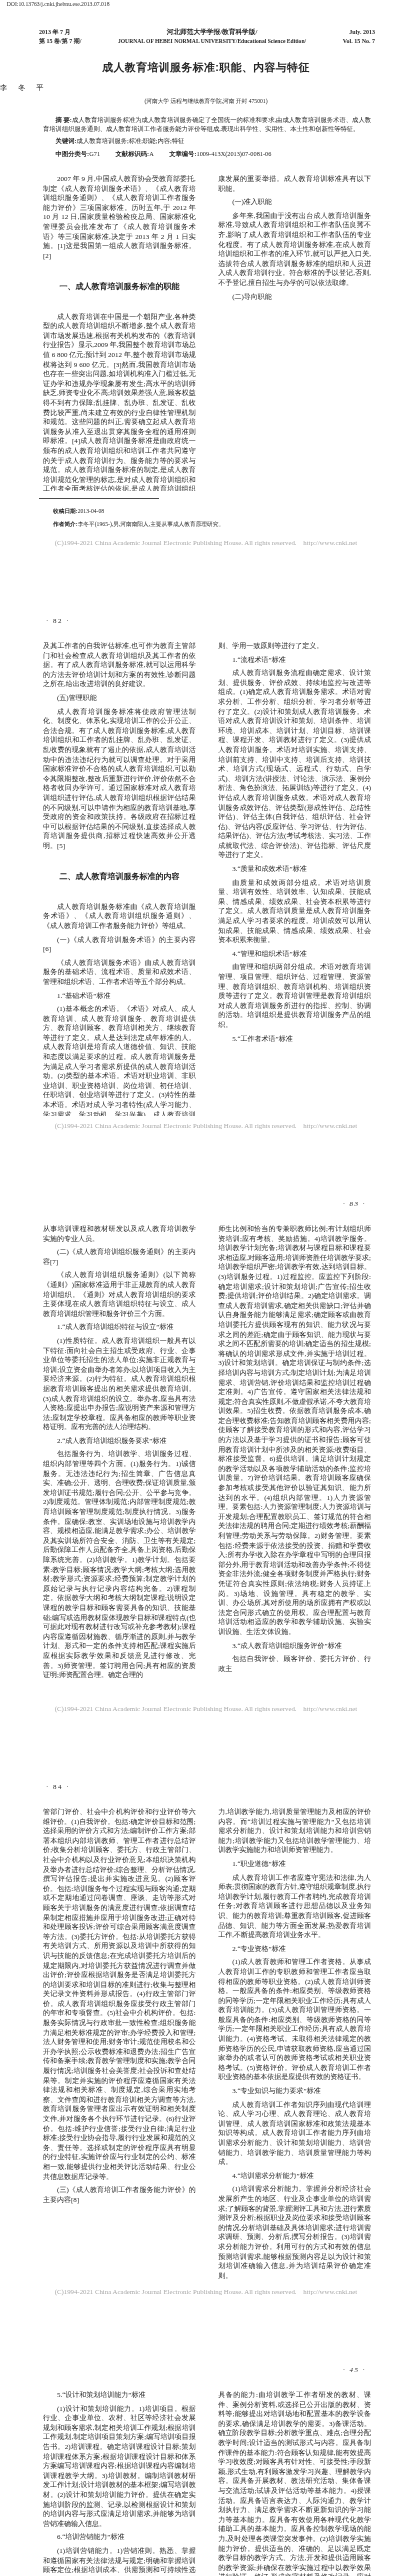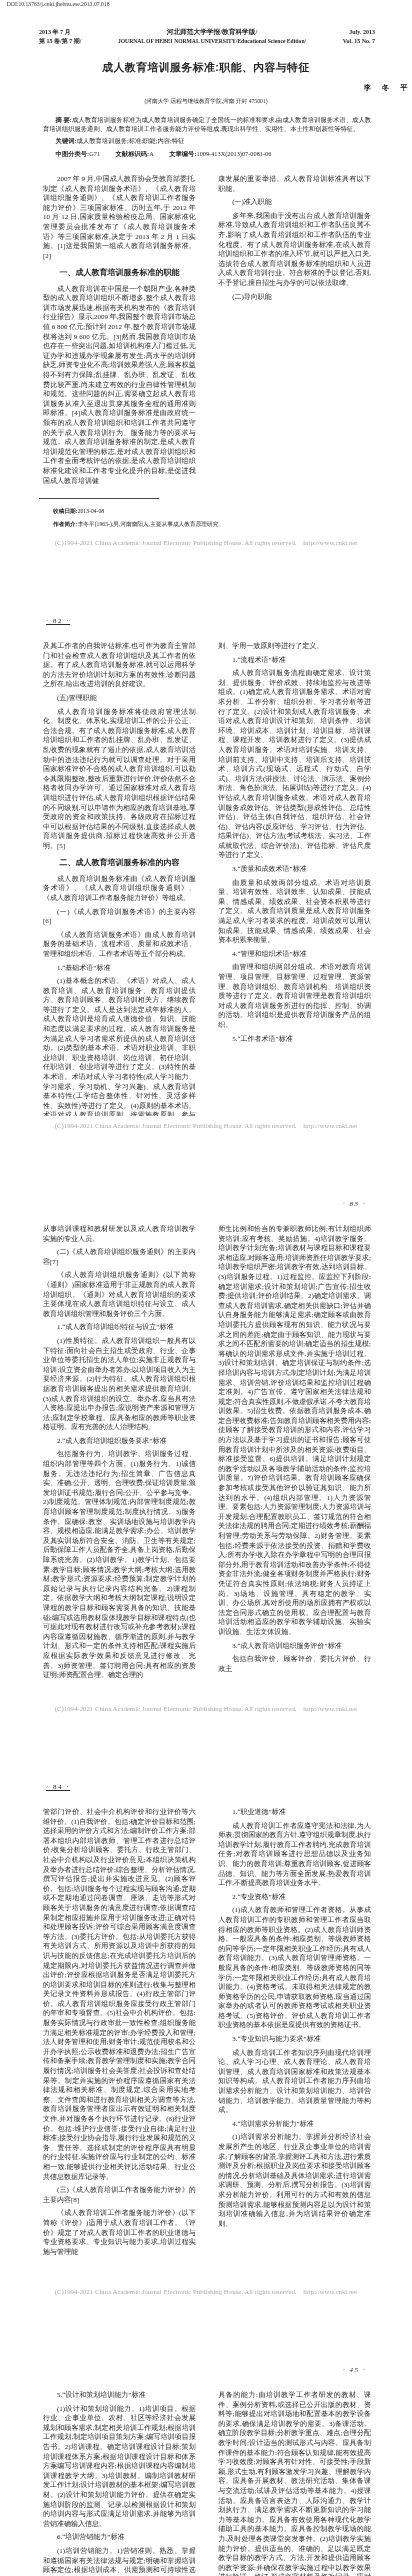--- a/index.html
+++ b/index.html
@@ -8,38 +8,38 @@
   .page{position:relative;width:412px;height:583px;overflow:hidden;background:#fff;}
   p{margin:4px;padding:0;}
   
   .cols{position:absolute;left:39px;width:336px;display:flex;gap:14.4px;}
   .col{width:161px;overflow:hidden;}
   .bp,.bc,.kh{font-size:7px;line-height:9.6px;text-align:justify;}
   .bp{text-indent:2em;}
   .bc{text-indent:0;}
   .kh{text-indent:2em;}
   .sh{font-size:8px;font-weight:bold;font-family:"Liberation Sans","DejaVu Sans",sans-serif;
-      text-align:center;margin:6px 0;line-height:11.3px;}
+      text-align:center;margin:20px 0;line-height:11.3px;}
   .pagenum{position:absolute;top:34px;font-size:7px;letter-spacing:1.5px;color:#2a2a2a;}
-  .pn-l{left:46px;text-decoration:underline;}
+  .pn-l{left:46px;}
   .pn-r{right:46px;font-style:italic;}
   .cfoot{position:absolute;top:539px;left:0;width:100%;text-align:center;
          font-size:6.8px;color:#a9a9a9;white-space:pre;}
   
   .doi{position:absolute;left:6.7px;top:1px;font-size:5.7px;color:#333;}
   .jheader{position:absolute;left:39px;top:28px;width:336px;display:flex;
            justify-content:space-between;font-weight:bold;}
   .jh-left{font-size:6px;line-height:8.5px;white-space:nowrap;}
   .jh-center{text-align:center;flex:1;}
   .jh-cn{font-size:6.7px;line-height:8.5px;}
   .jh-en{font-size:5.6px;line-height:8.5px;}
   .jh-right{font-size:6px;line-height:8.5px;text-align:right;white-space:nowrap;}
   .title{position:absolute;top:61px;left:0;width:100%;text-align:center;font-size:10.8px;
          font-weight:bold;font-family:"Liberation Sans","DejaVu Sans",sans-serif;letter-spacing:0.5px;}
-  .author{position:absolute;top:83px;left:0;width:100%;text-align:right;font-size:7.2px;letter-spacing:4.6px;font-weight:bold;}
+  .author{position:absolute;top:83px;left:0;width:100%;text-align:left;font-size:7.2px;letter-spacing:4.6px;}
   .affil{position:absolute;top:98px;left:0;width:100%;text-align:center;font-size:5.7px;}
   .absblock{position:absolute;top:111px;left:39px;width:336px;}
   .abs{font-size:6.3px;line-height:9px;text-align:justify;text-indent:2em;}
   .kwline{margin-top:3.1px;font-size:6.3px;text-indent:2em;}
   .clcline{margin-top:2.6px;font-size:6.3px;text-indent:2em;}
   .clcline .pair{margin-right:15.5px;}
   .blabel{font-weight:bold;}
   .fnrule{position:absolute;left:39px;top:498px;width:120px;height:0;border-top:0.5px solid #4a4a4a;}
   .fnote{position:absolute;left:49px;top:503px;width:237px;font-size:5.7px;line-height:9px;}
 </style>
@@ -105,21 +105,21 @@
       <p class="kh">1.“基础术语”标准</p>
       <p class="bp">(1)基本概念的术语。《术语》对成人、成人教育培训、成人教育培训服务、教育培训提供方、教育培训顾客、教育培训相关方、继续教育等进行了定义。成人是达到法定成年标准的人。成人教育培训是培育成人道德价值、知识、技能和态度以满足要求的过程。成人教育培训服务是为满足成人学习者需求所提供的成人教育培训活动。(2)类型的基本术语。术语对职业培训、非职业培训、职业资格培训、岗位培训、初任培训、任职培训、创业培训等进行了定义。(3)特性的基本术语。术语对成人学习者特性(成人学习能力、学习需求、学习动机、学习兴趣)、成人教育培训基本特性(工学结合整体性、针对性、灵活多样性、实效性)等进行了定义。(4)原则的基本术语。术语对成人教育培训原则、按需施教原则、参与性原</p>
     </div>
     <div class="col" style="height:478px">
       <p class="bc">则、学用一致原则等进行了定义。</p>
       <p class="kh">1.“流程术语”标准</p>
       <p class="bp">成人教育培训服务流程由确定需求、设计策划、提供服务、评价成效、持续地监控与改进等组成。(1)确定成人教育培训服务需求。术语对需求分析、工作分析、组织分析、学习者分析等进行了定义。(2)设计和策划成人教育培训服务。术语对成人教育培训设计和策划、培训条件、培训环境、培训成本、培训计划、培训目标、培训课程、课程开发、培训教材进行了定义。(3)提供成人教育培训服务。术语对培训实施、培训支持、培训前支持、培训中支持、培训后支持、培训技术、培训方式(现场式、远程式、行动式、自学式)、培训方法(讲授法、讨论法、演示法、案例分析法、角色扮演法、拓展训练)等进行了定义。(4)评估成人教育培训服务成效。术语对成人教育培训服务成效评估、评估类型(形成性评估、总结性评估)、评估主体(自我评估、组织评估、社会评估)、评估内容(反应评估、学习评估、行为评估、结果评估)、评估方法(考试考核法、实习法、工作成就取代法、综合评价法)、评估指标、评估尺度等进行了定义。</p>
       <p class="kh">3.“质量和成效术语”标准</p>
       <p class="bp">由质量和成效两部分组成。术语对培训质量、培训有效性、培训效率、认知成果、技能成果、情感成果、绩效成果、社会资本积累等进行了定义。成人教育培训质量是成人教育培训服务满足成人学习者要求的程度。培训成效可以用认知成果、技能成果、情感成果、绩效成果、社会资本积累来衡量。</p>
       <p class="kh">4.“管理和组织术语”标准</p>
-      <p class="bp">由管理和组织两部分组成。术语对教育培训管理、项目管理、目标管理、过程管理、资源管理、教育培训组织、教育培训机构、培训组织资质等进行了定义。教育培训管理是教育培训组织对成人教育培训服务所进行的指挥、控制、协调的活动。培训组织是提供教育培训服务产品的组织。</p>
+      <p class="bp">由管理和组织两部分组成。术语对教育培训管理、项目管理、组织评估、过程管理、资源管理、教育培训组织、教育培训机构、培训组织资质等进行了定义。教育培训管理是教育培训组织对成人教育培训服务所进行的指挥、控制、协调的活动。培训组织是提供教育培训服务产品的组织。</p>
       <p class="kh">5.“工作者术语”标准</p>
     </div>
   </div>
   <div class="cfoot">(C)1994-2021 China Academic Journal Electronic Publishing House. All rights reserved.    http://www.cnki.net</div>
 </div>
 
 <div class="page">
   <div class="pagenum pn-r">· 83 ·</div>
   <div class="cols" style="top:55px">
     <div class="col" style="height:478px">
@@ -139,23 +139,23 @@
   </div>
   <div class="cfoot">(C)1994-2021 China Academic Journal Electronic Publishing House. All rights reserved.    http://www.cnki.net</div>
 </div>
 
 <div class="page">
   <div class="pagenum pn-l">· 84 ·</div>
   <div class="cols" style="top:55px">
     <div class="col" style="height:478px">
       <p class="bc">管部门评价、社会中介机构评价和行业评价等六维评价。(1)自我评价。包括:确定评价目标和范围;选择采用的评价方式和方法;编制评价工作方案;部署本组织内部培训教师、管理工作者进行总结评价;收集分析培训顾客、委托方、行政主管部门、社会中介机构以及行业评价意见;本组织决策机构及举办者进行总结评价;综合整理、分析评估情况,撰写评估报告;提出并实施改进意见。(2)顾客评价。包括:培训服务每个过程实现与顾客沟通;定期或不定期地通过问卷调查、座谈、走访等形式对顾客关于培训服务的满意度进行调查;依据调查结果制定相应措施并应用于培训服务改进;正确对待和处理顾客投诉;评价可综合采用顾客满意度调查等方法。(3)委托方评价。包括:从培训委托方获得有关培训方式、所用资源以及培训中所获得的知识与技能的反馈信息;在完成培训委托方培训后的规定期限内,对培训委托方获益情况进行调查并做出评价;评价应根据培训服务是否满足培训委托方的培训要求和培训目标的准则进行;收集与整理相关记录文件资料并形成报告。(4)行政主管部门评价。成人教育培训组织服务应接受行政主管部门的年审和专项督查。(5)社会中介机构评价。包括:服务实际情况与行政审批一致性检查;组织服务能力满足相关标准规定的评审;办学经费投入和管理;法人财务管理和使用;财务审计;规范使用校名和公开办学执照;公示收费标准和退费办法;招生广告宣传和备案手续;教育教学管理制度和实施;教学合同履行情况;培训服务社会美誉度;社会投诉和查处结果等。制定并实施的评价程序应遵循国家有关法律法规和相关标准、制度规定,综合采用实地考察、文件查阅和进行教育培训相关方调查等方法,教育培训服务管理者应出示有效证明和相关制度文件,并对服务各个执行环节进行记录。(6)行业评价。包括:维护行业信誉;接受行业自律;满足行业标准;接受行业协会指导,履行行业发展和规范的义务、责任等。选择或制定的评价程序应具有明显的行业特征,实施评价应与行业制定的公约、标准相一致,能够提供行业相关评比活动结果、行业公共信息数据库记录等。</p>
       <p class="kh">(三)《成人教育培训工作者服务能力评价》的主要内容[8]</p>
-      <p class="bp">《成人教育培训工作者服务能力评价》(以下简称《评价》)适用于成人教育培训工作者。《评价》规定了对成人教育培训工作者的职业道德与专业资格要求、专业知识与能力要求,培训过程实施与管理能</p>
     </div>
     <div class="col" style="height:478px">
+      <p class="bc">力,培训教学能力,培训质量管理能力及相应的评价内容。而“培训过程实施与管理能力”又包括培训需求分析能力、设计和策划培训能力和培训营销能力;培训教学能力又包括培训教学管理能力、培训教学实施能力和培训师资管理能力。</p>
       <p class="kh">1.“职业道德”标准</p>
       <p class="bp">成人教育培训工作者应遵守宪法和法律,为人师表;贯彻国家的教育方针,遵守组织规章制度,执行培训教学计划,履行教育工作者聘约,完成教育培训任务;对教育培训顾客进行思想品德以及业务知识、能力的教育培训;尊重教育培训顾客,促进顾客品德、知识、能力等方面全面发展;热爱教育培训工作,不断提高教育培训业务水平。</p>
       <p class="kh">2.“专业资格”标准</p>
       <p class="bp">(1)成人教育教师和管理工作者资格。从事成人教育培训工作的专职教师和管理工作者应当取得相应的教师等职业资格。(2)成人教育培训师资格。一般应具备的条件:相应类别、等级教师资格的同等学历;一定年限相关职业工作经历;具有成人教育培训能力。(3)成人教育培训管理师资格。一般应具备的条件:相应类别、等级教师资格的同等学历;一定年限相关职业工作经历;具有成人教育培训能力。(4)资格考试。未取得相关法律规定的教师资格学历的公民,申请获取教师资格,应当通过国家举办的或者认可的教师资格考试或相关职业资格考试。(5)资格评价。评价成人教育培训工作者职业资格的基本依据是应提供有效的资格证书。</p>
       <p class="kh">3.“专业知识与能力要求”标准</p>
       <p class="bp">成人教育培训工作者知识序列由现代培训理论、成人学习心理、成人教育理论、成人教育培训管理、成人教育培训国家标准和政策法规基本知识等构成。成人教育培训工作者能力序列由培训需求分析能力、设计和策划培训能力、培训营销能力、培训教学能力、培训质量管理能力等构成。</p>
       <p class="kh">4.“培训需求分析能力”标准</p>
       <p class="bp">(1)培训需求分析能力。掌握并分析经济社会发展所产生的地区、行业及企事业单位的培训需求;了解顾客的背景,掌握测评工具和方法,进行素质测评及分析;根据职业及岗位要求和接受培训顾客的情况,分析培训基础及具体培训需求;进行培训需求调研、预测、分析后,撰写分析报告。(3)培训需求分析能力评价。利用可行的方式和有效的信息预测培训需求,能够根据预测内容足以为设计和策划培训准确输入信息,并为培训结果评价确定准则。</p>
     </div>
   </div>

